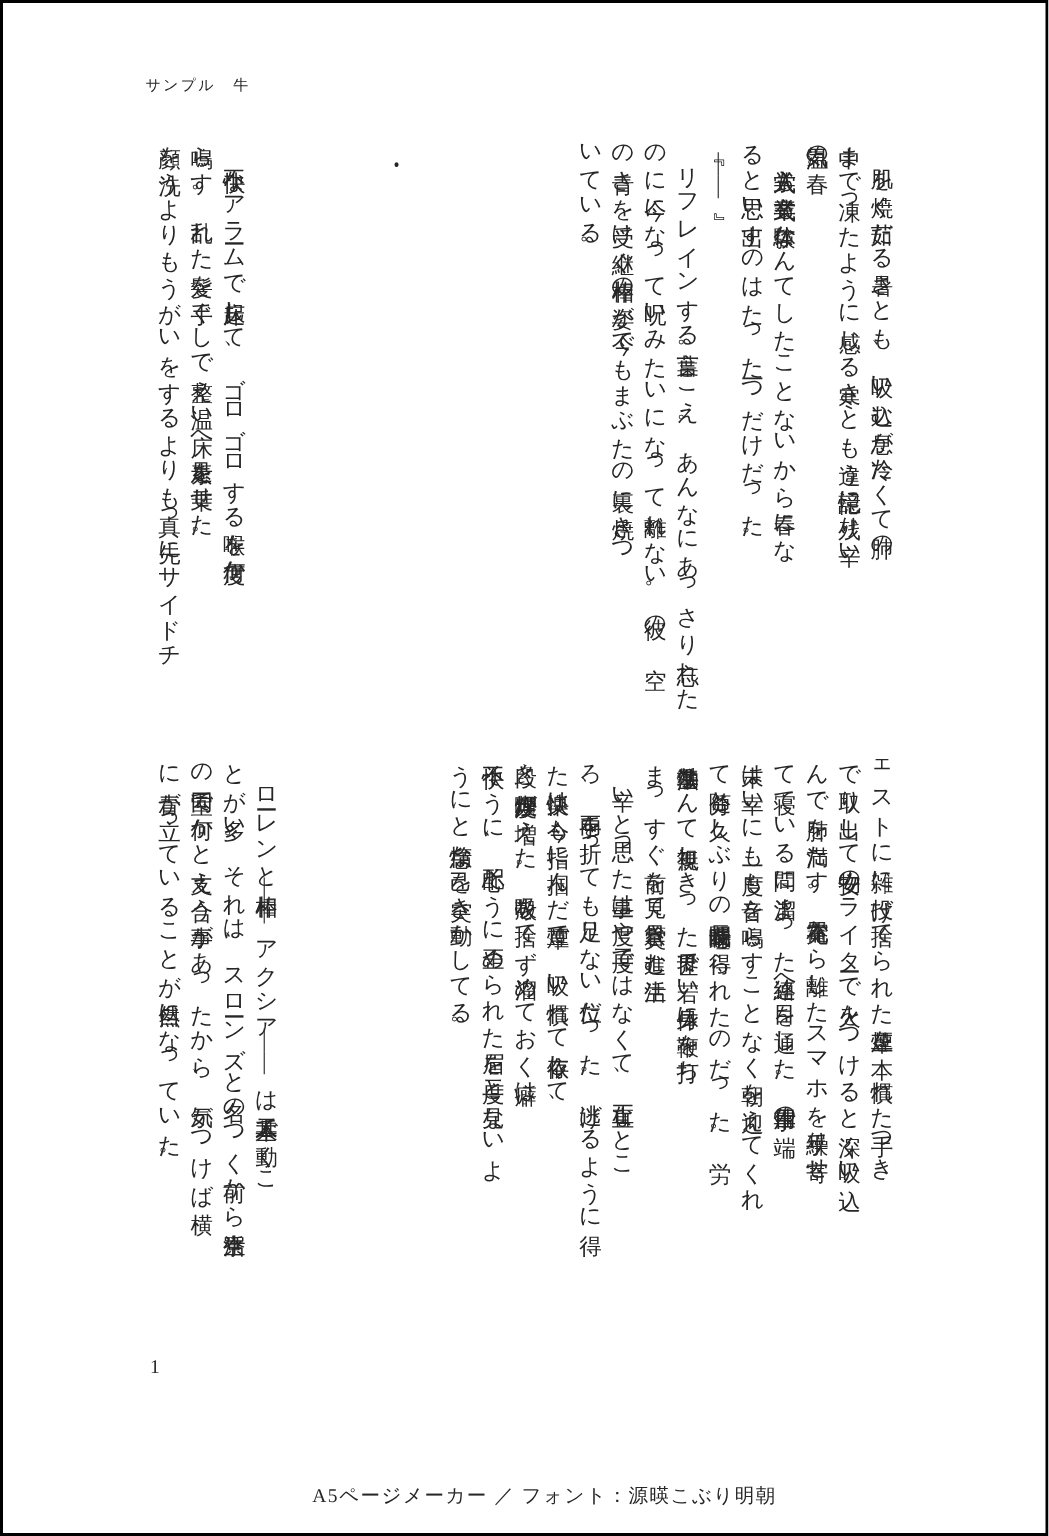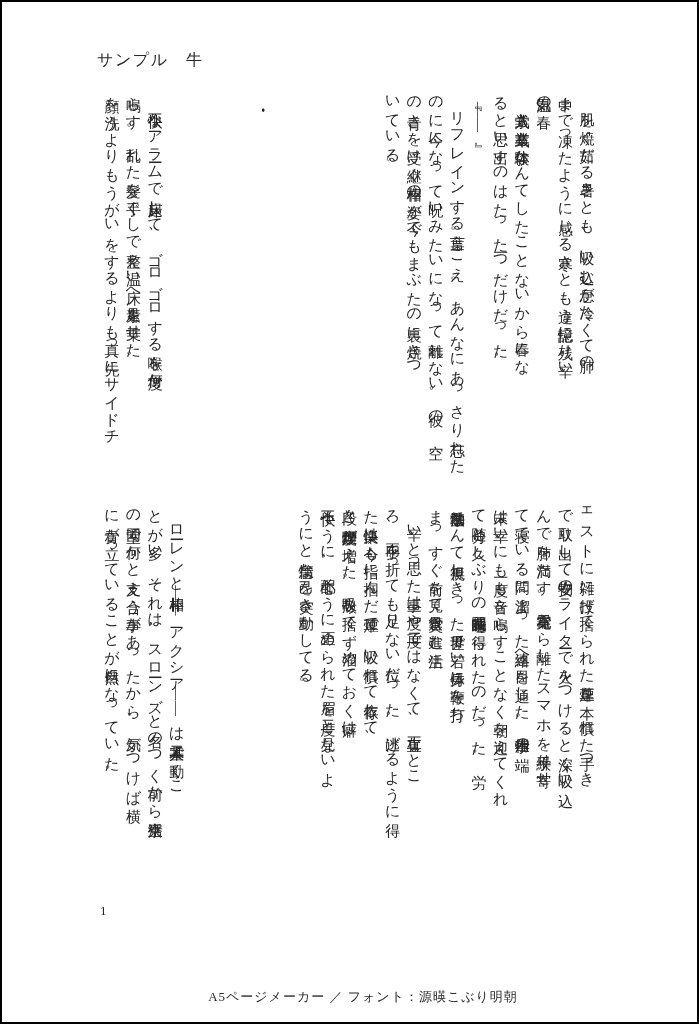--- a/index.html
+++ b/index.html
@@ -17,21 +17,21 @@
     box-sizing: border-box;
     background: #ffffff;
     border: 2px solid #000000;
     overflow: hidden;
     color: #262626;
   }
   .header {
     position: absolute;
     top: 48px;
     left: 95px;
-    font-size: 16px;
+    font-size: 10px;
     letter-spacing: 1.5px;
     white-space: pre;
   }
   
   .dan {
     position: absolute;
     writing-mode: vertical-rl;
     text-orientation: mixed;
     font-size: 15px;
     line-height: 21.6px;

